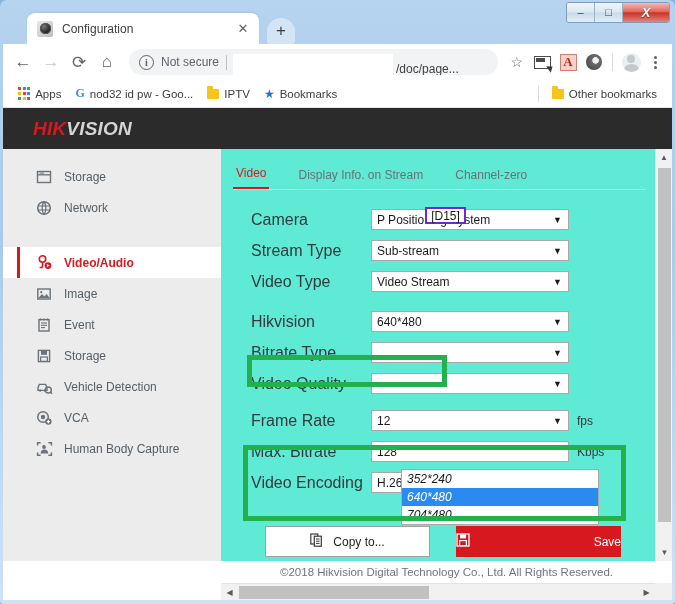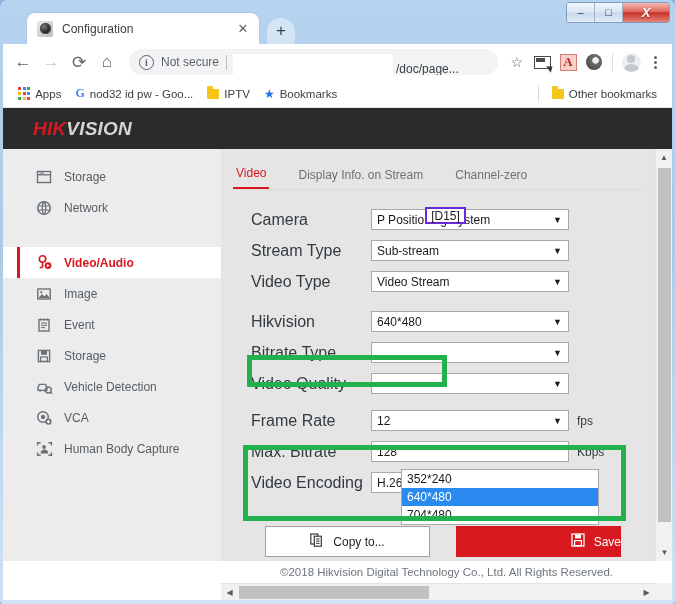--- a/index.html
+++ b/index.html
@@ -231,21 +231,21 @@
   }
   .side-ico {
     width: 18px; height: 18px; flex: 0 0 18px; margin-right: 11px;
     display: flex; align-items: center; justify-content: center;
   }
   .side-ico svg { display: block; }
 
   #content {
     position: absolute; left: 218px; top: 0;
     width: 436px; height: 412px;
-    background: #e5e5e5; overflow: hidden;
+    background: #5eead4; overflow: hidden;
   }
   #tabs {
     display: flex; align-items: flex-end; height: 33px;
     border-bottom: 1px solid #dcdcdc; margin: 8px 12px 0 12px;
   }
   .ctab {
     font-size: 12px; color: #6b7178; padding: 0 3px 7px 3px;
     margin-right: 26px; cursor: pointer; white-space: nowrap;
   }
   .ctab.active { color: #d7191f; border-bottom: 2px solid #d7191f; }
@@ -264,20 +264,21 @@
     position: absolute; right: 6px; top: 50%; transform: translateY(-50%);
     font-size: 9px; color: #1a1a1a;
   }
   .unit { font-size: 12px; color: #333a40; margin-left: 8px; }
 
   
   #dd-list {
     position: absolute; left: 180px; top: 320px;
     width: 198px; background: #fff; border: 1px solid #a9a9a9;
     z-index: 30;
+    font-style: italic;
   }
   #dd-list .opt {
     height: 18px; font-size: 12px; color: #1a1a1a; display: flex; align-items: center;
     padding: 0 5px; cursor: pointer;
   }
   #dd-list .opt.sel { background: #2a8aef; color: #ffffff; }
 
   
   #d15-box {
     position: absolute; left: 174px; top: 3px;
@@ -298,21 +299,21 @@
   #btn-row {
     display: flex; align-items: center; margin: 28px 0 0 44px; gap: 26px;
   }
   #copy-btn {
     width: 165px; height: 31px; border: 1px solid #a0a0a0; background: #fff;
     display: flex; align-items: center; justify-content: center; gap: 9px;
     font-size: 12px; color: #1f1f1f; cursor: pointer;
   }
   #save-btn {
     width: 165px; height: 31px; background: #d7191f; border: none;
-    display: flex; align-items: center; justify-content: flex-end; gap: 9px;
+    display: flex; align-items: center; justify-content: space-between; gap: 9px;
     font-size: 12px; color: #ffffff; cursor: pointer;
   }
 
   
   #vscroll {
     position: absolute; right: 0; top: 0; width: 17px; height: 412px;
     background: #f1f1f1; border-left: 1px solid #e2e2e2;
   }
   #vscroll .arw {
     height: 17px; display: flex; align-items: center; justify-content: center;

